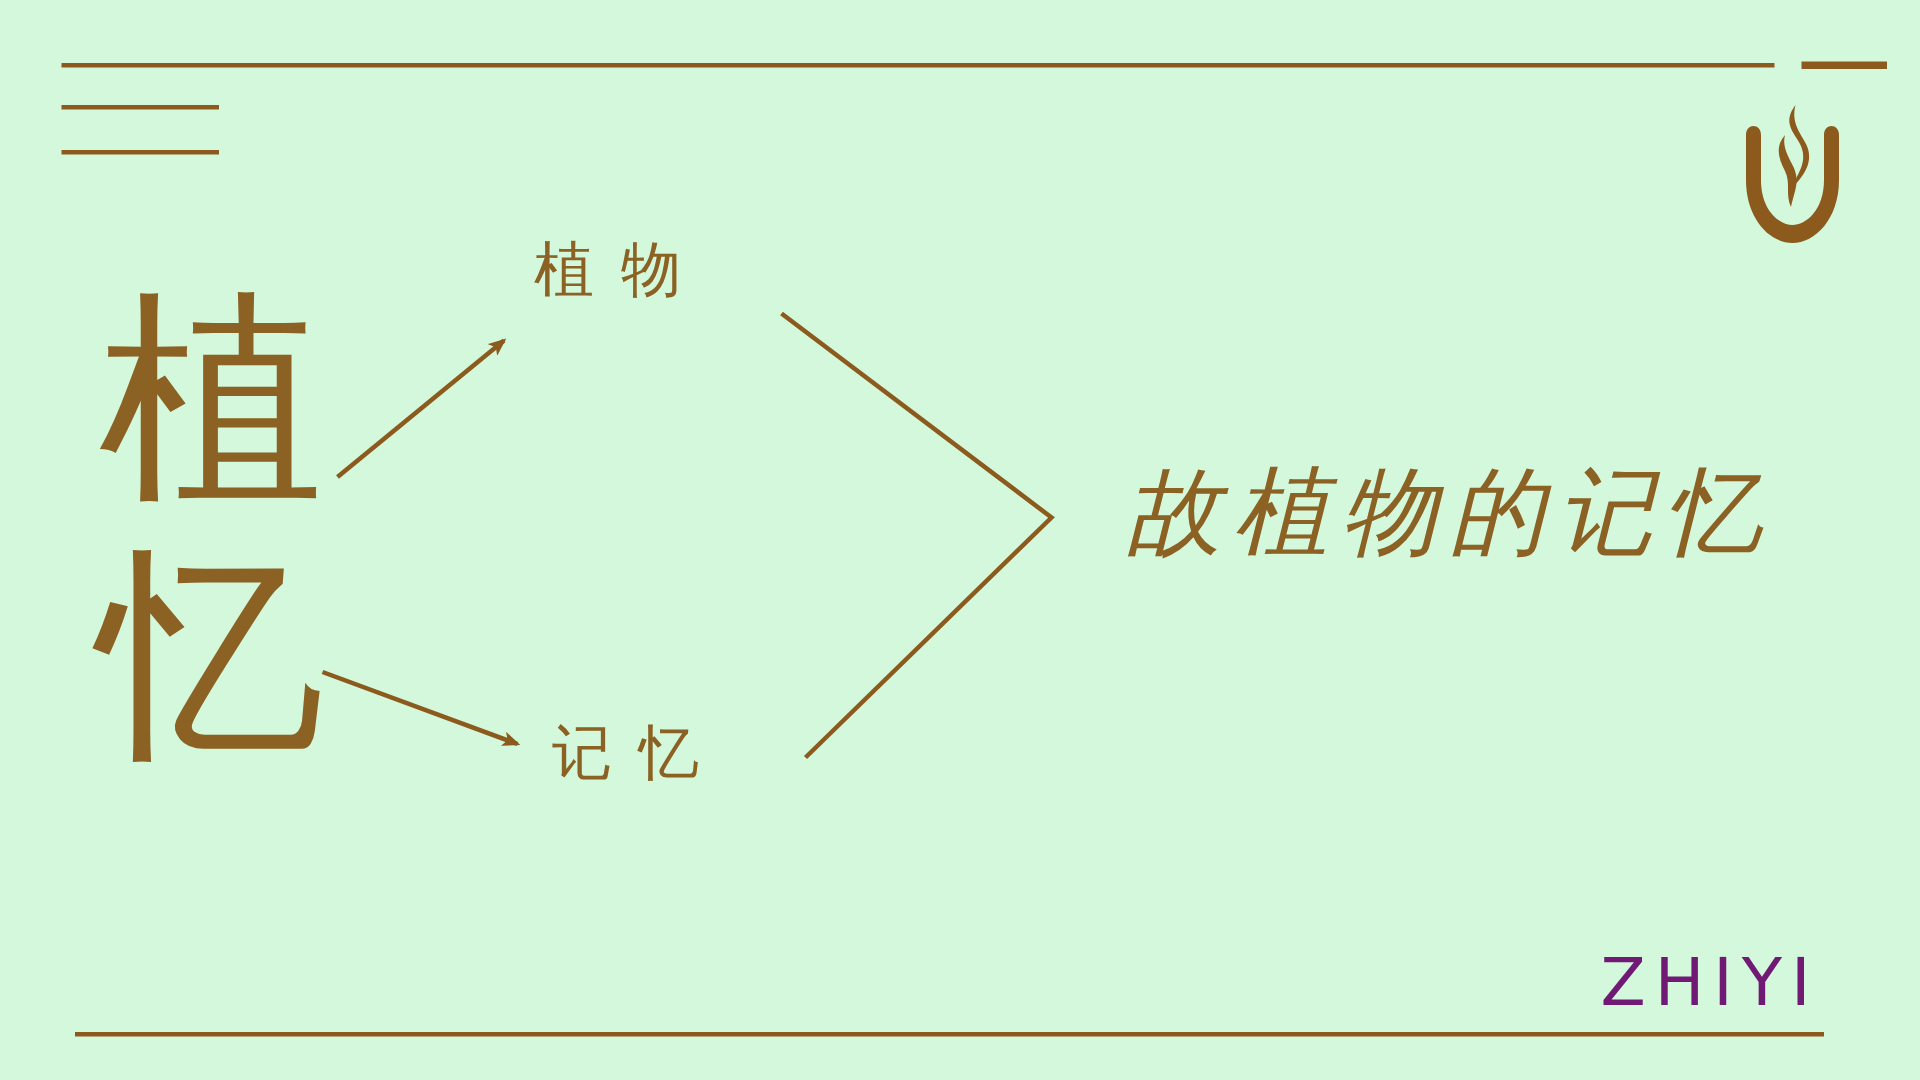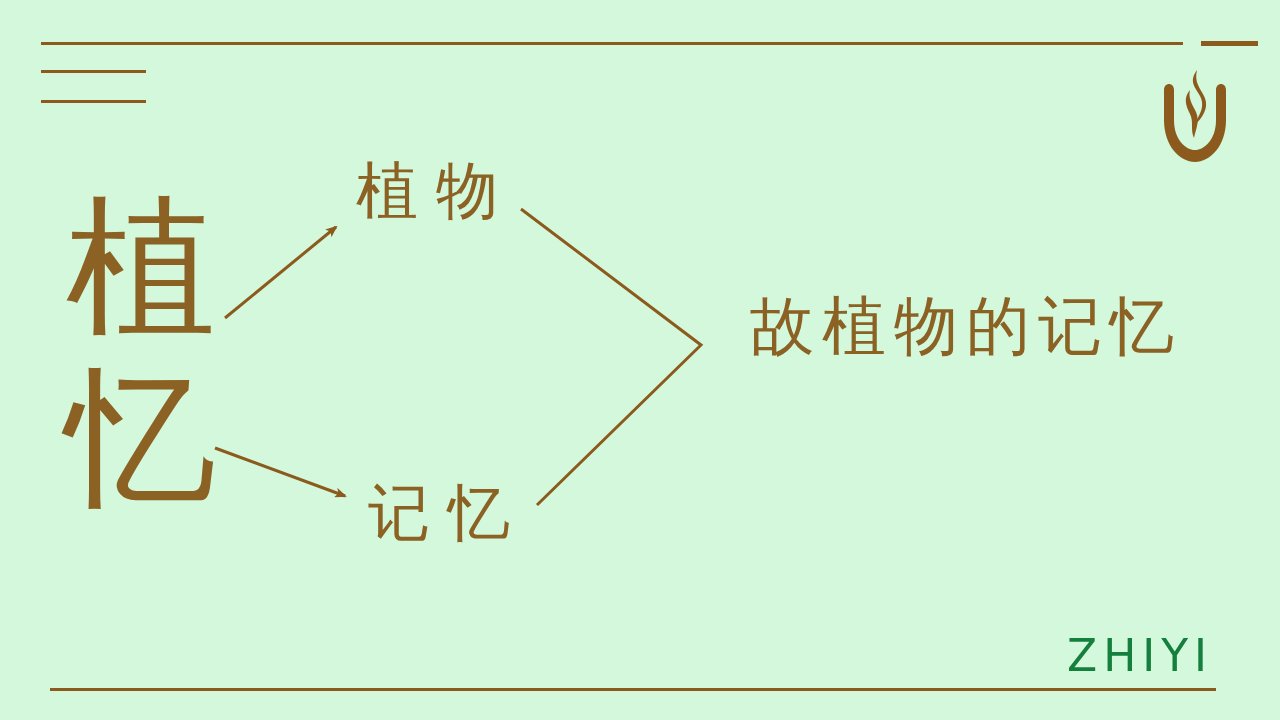--- a/index.html
+++ b/index.html
@@ -2,23 +2,23 @@
 <html><head>
 <meta charset="utf-8">
 <style>
   html, body { margin: 0; padding: 0; }
   body { width: 1280px; height: 720px; background: #d3f8dc; position: relative; overflow: hidden;
          font-family: "DejaVu Sans", sans-serif; color: #8b6224; }
   .abs { position: absolute; }
   .rule { position: absolute; background: #8b5a1c; }
   .glyph { position: absolute; line-height: 1; color: #8b6224; font-weight: normal; white-space: nowrap; }
   .big { font-size: 150px; }
-  .mid { font-size: 62px; letter-spacing: 18px; }
+  .mid { font-size: 40px; letter-spacing: 18px; }
   .phrase { font-size: 64px; letter-spacing: 8px; }
-  .zhiyi { position: absolute; font-family: "DejaVu Sans", sans-serif; font-size: 44px; color: #15803d;
+  .zhiyi { position: absolute; font-family: "DejaVu Sans", sans-serif; font-size: 44px; color: #701a75;
            letter-spacing: 6px; line-height: 1; }
   svg.lines { position: absolute; left: 0; top: 0; }
 </style>
 </head>
 <body>
 
 <div class="rule" style="left:41px; top:42px; width:1142px; height:3px;"></div>
 <div class="rule" style="left:1201px; top:41px; width:57px; height:5px;"></div>
 <div class="rule" style="left:41px; top:70px; width:105px; height:3px;"></div>
 <div class="rule" style="left:41px; top:100px; width:105px; height:3px;"></div>
@@ -29,21 +29,21 @@
   <path d="M47 2 C38 14 46 20 50 28 C56 40 48 48 44 58 C52 50 60 40 54 28 C50 20 44 14 47 2 Z" fill="#8b5a1c"></path>
   <path d="M40 22 C33 30 36 38 40 46 C44 54 40 62 44 70 C46 60 50 54 46 44 C42 36 38 30 40 22 Z" fill="#8b5a1c"></path>
 </svg>
 
 <div class="glyph big" style="left:66px; top:192px;">植</div>
 <div class="glyph big" style="left:66px; top:362px;">忆</div>
 
 <div class="glyph mid" style="left:356px; top:160px;">植物</div>
 <div class="glyph mid" style="left:368px; top:482px;">记忆</div>
 
-<div class="glyph phrase" style="left:750px; top:294px;">故植物的记忆</div>
+<div class="glyph phrase" style="left:750px; top:310px;font-style:italic;">故植物的记忆</div>
 
 <svg class="lines" width="1280" height="720">
   <defs>
     <marker id="ah" markerWidth="12" markerHeight="10" refX="10" refY="5" orient="auto" markerUnits="userSpaceOnUse">
       <path d="M0 0 L12 5 L0 10 L3 5 Z" fill="#8b5a1c"></path>
     </marker>
   </defs>
   <line x1="225" y1="318" x2="336" y2="227" stroke="#8b5a1c" stroke-width="3" marker-end="url(#ah)"></line>
   <line x1="215" y1="448" x2="345" y2="496" stroke="#8b5a1c" stroke-width="3" marker-end="url(#ah)"></line>
   <polyline points="521,209 701,345 537,505" fill="none" stroke="#8b5a1c" stroke-width="3"></polyline>

